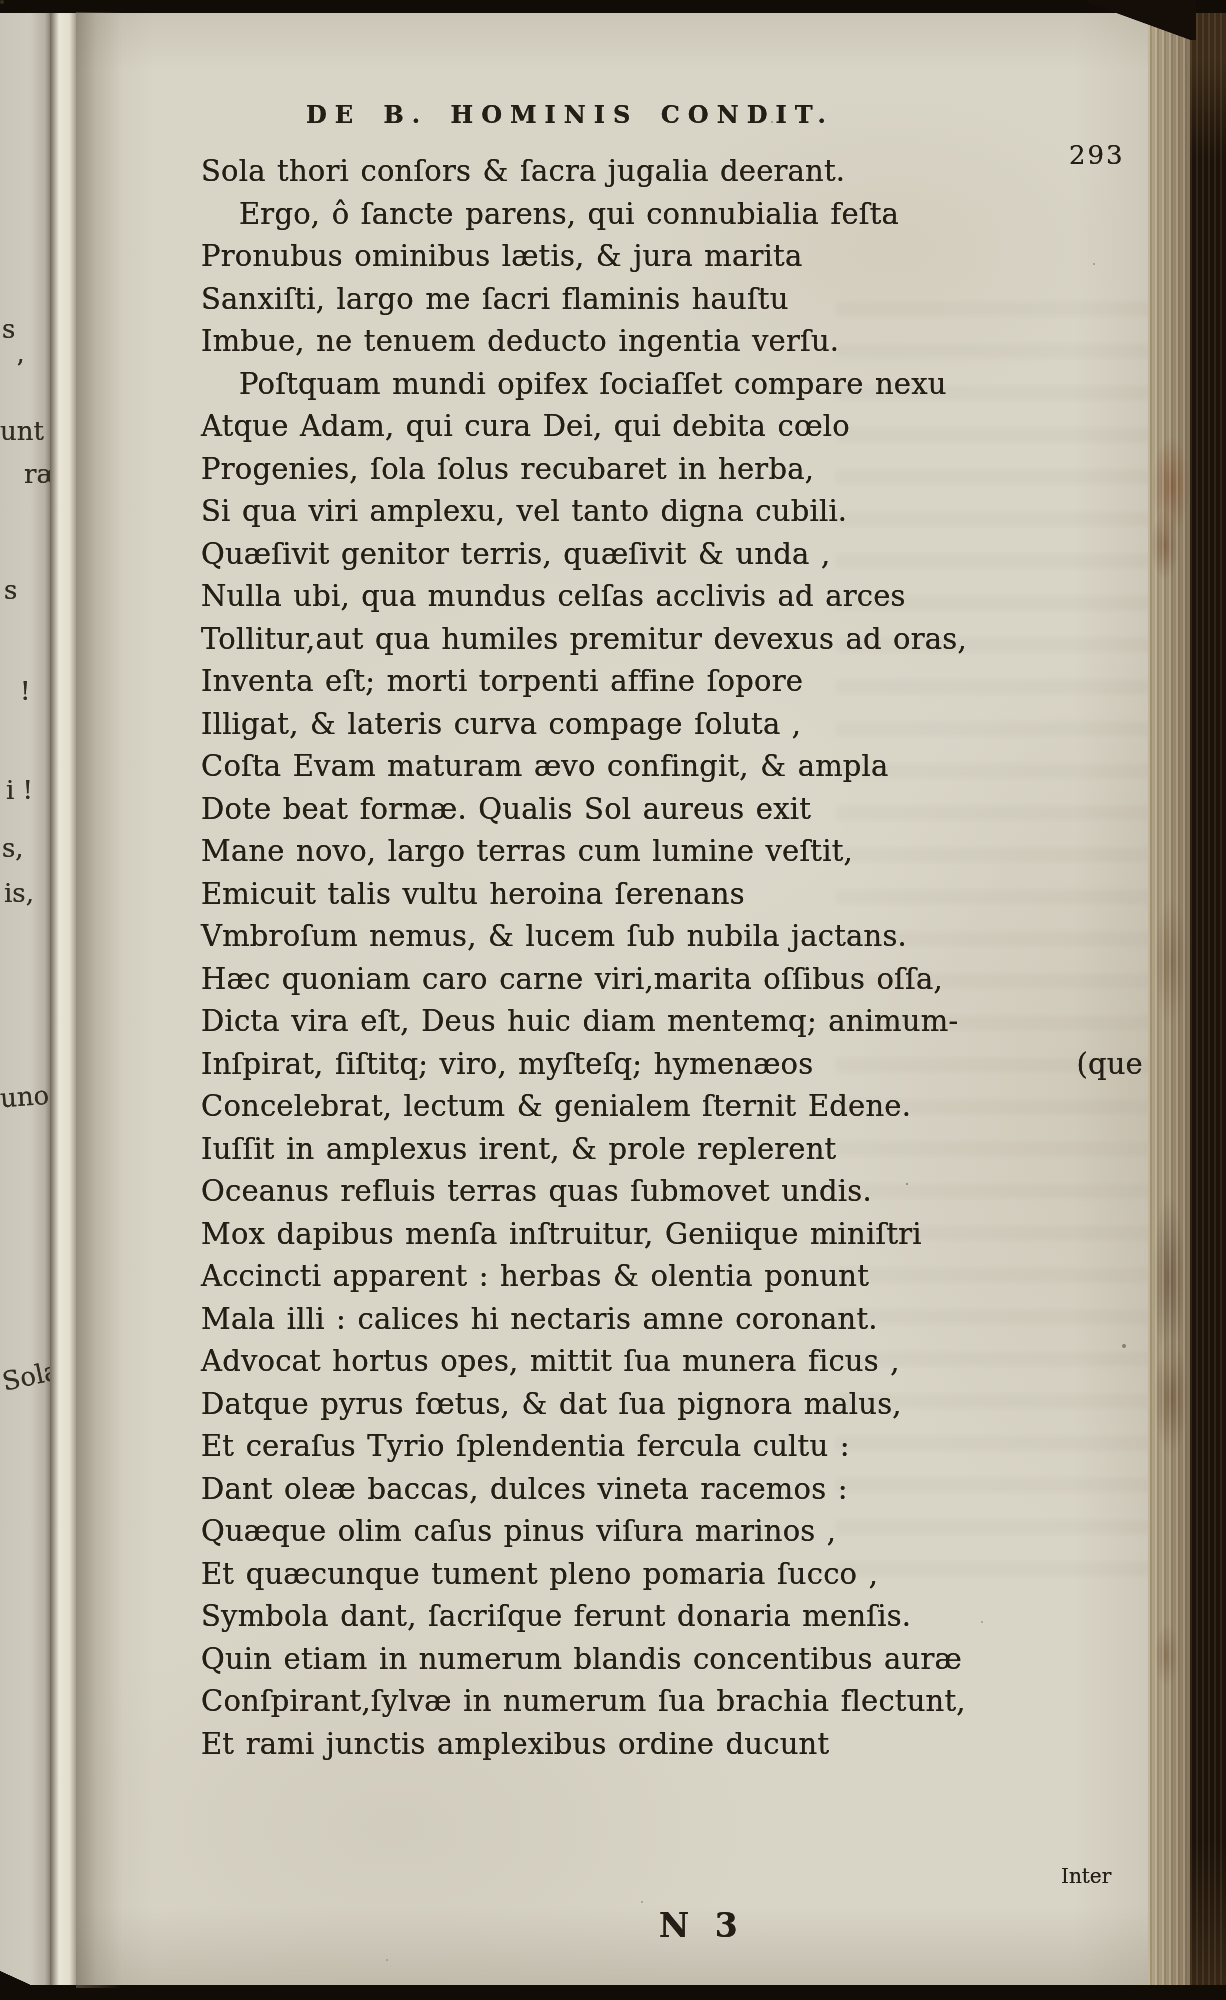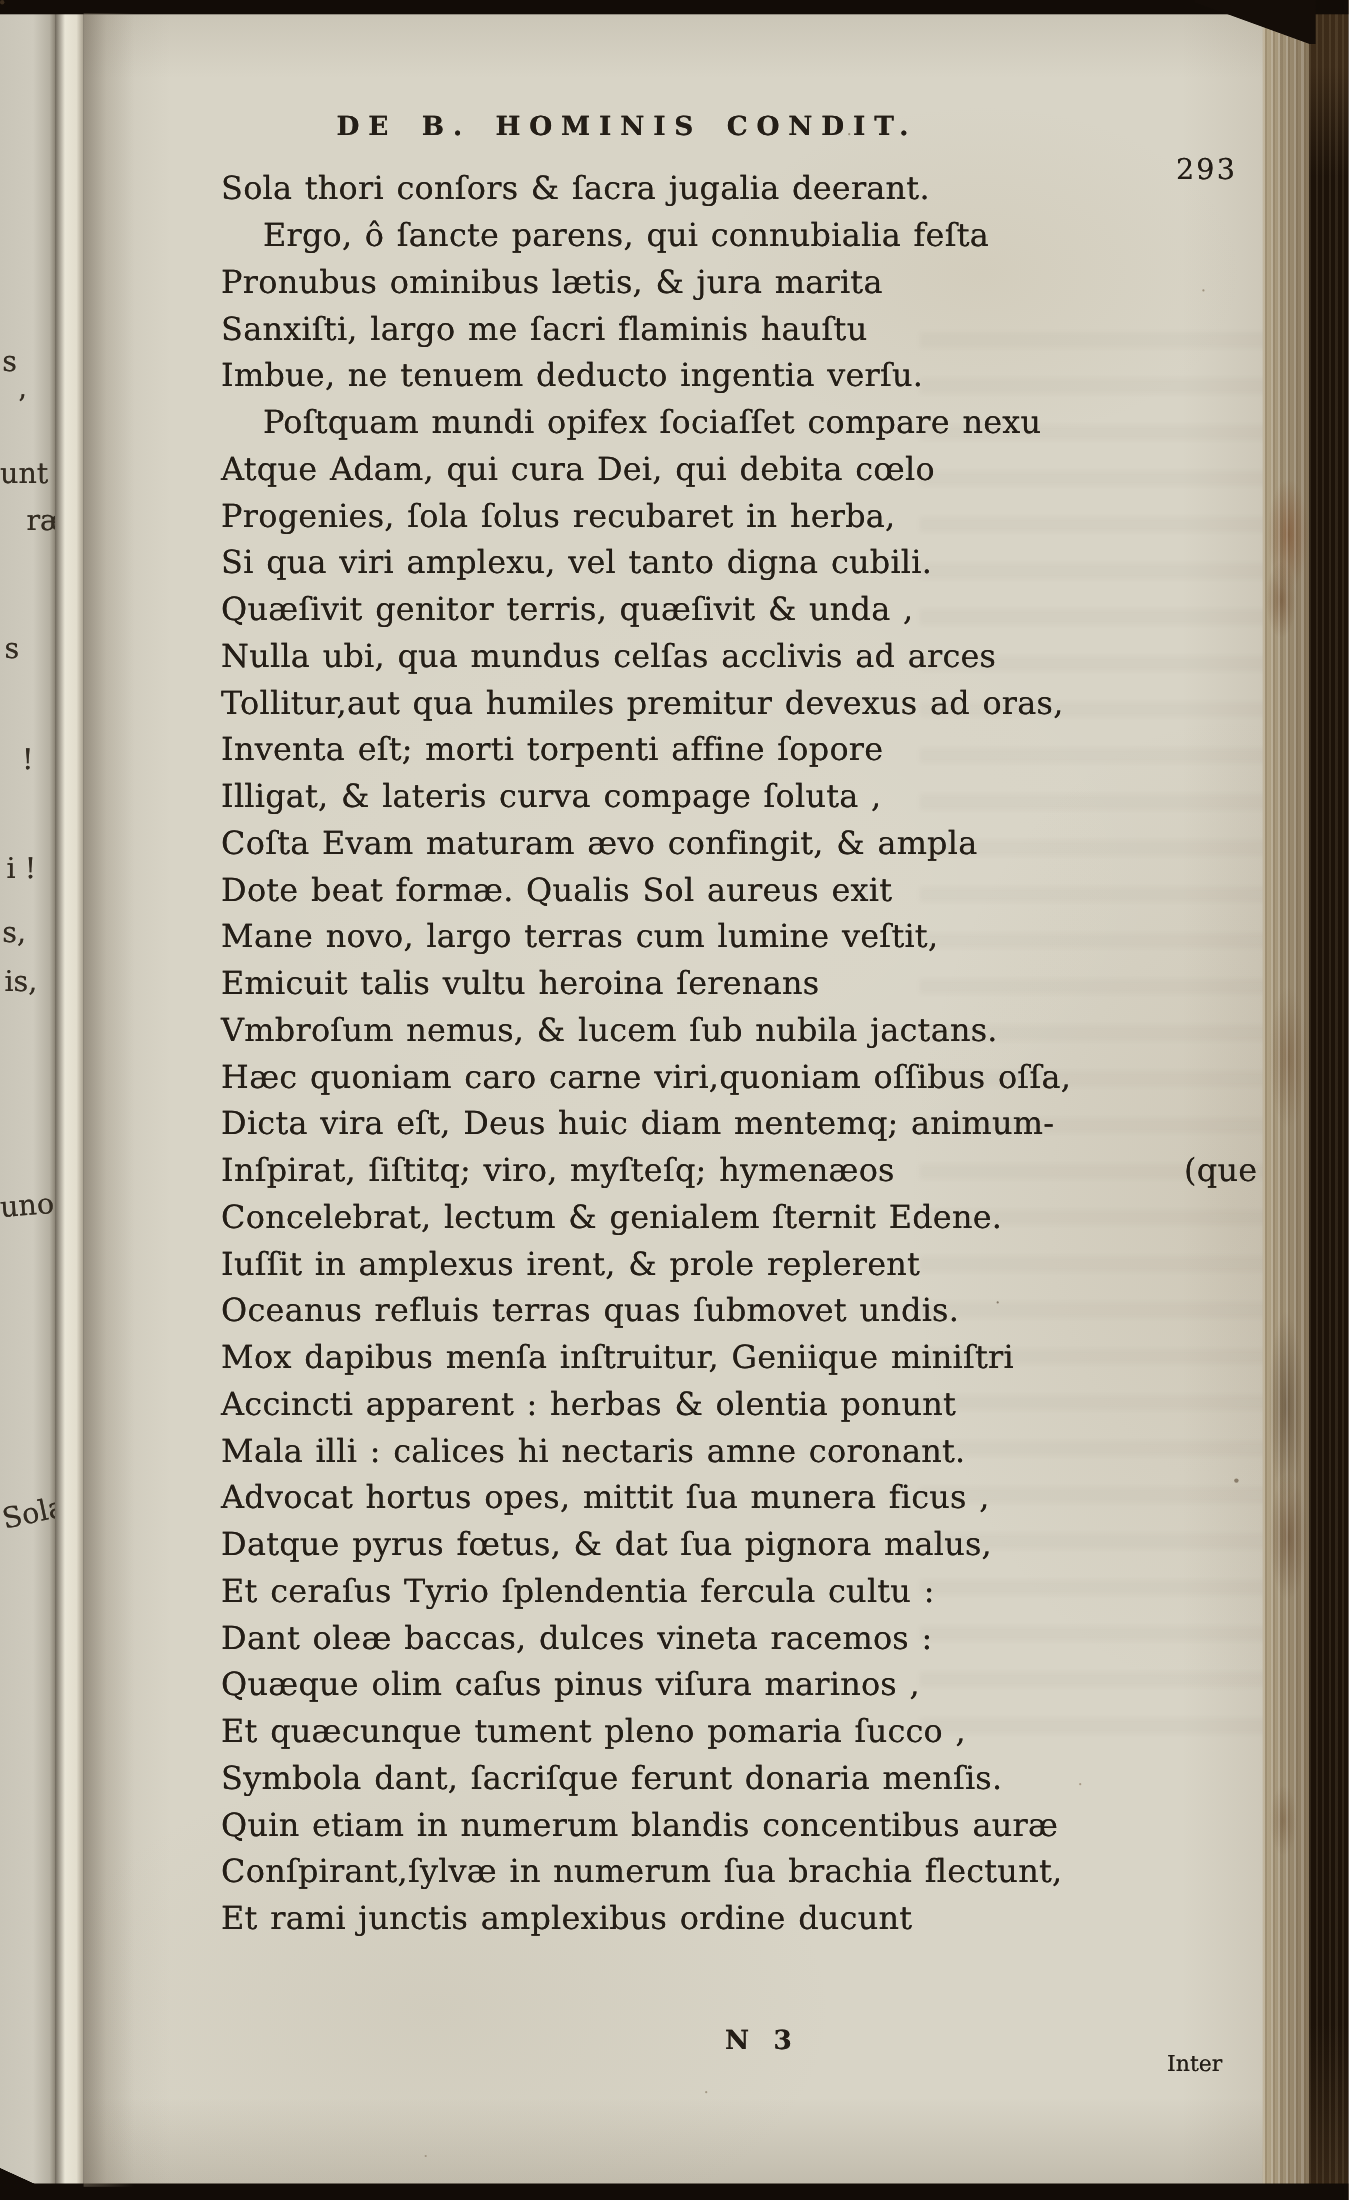--- a/index.html
+++ b/index.html
@@ -42,21 +42,21 @@
   .header-title{position:absolute;left:230px;top:88px;font-size:24px;font-weight:bold;
     letter-spacing:8px;word-spacing:6px;white-space:nowrap;}
   .page-number{position:absolute;left:993px;top:92px;font-size:26px;letter-spacing:2px;margin-top:36px;}
 
   .lines{position:absolute;left:125px;top:138px;width:942px;}
   .line{position:relative;height:42.5px;line-height:42.5px;font-size:29px;
     white-space:nowrap;letter-spacing:.2px;word-spacing:2px;}
   .line.indent{padding-left:38px;}
   .overflow{position:absolute;right:0;top:0;}
 
-  .signature{position:absolute;left:583px;top:1828px;font-size:24px;letter-spacing:7px;font-weight:bold;}
+  .signature{position:absolute;left:583px;top:1894px;font-size:33px;letter-spacing:7px;font-weight:bold;}
   .catchword{position:absolute;left:985px;top:1852px;font-size:20px;}
 
   
   .fore-edge{position:absolute;left:1148px;top:10px;width:42px;height:1982px;
     background-color:#b4a689;
     background-image:
       repeating-linear-gradient(90deg, rgba(255,255,255,.18) 0 2px, rgba(90,70,45,.20) 2px 4px, rgba(255,255,255,0) 4px 7px),
       radial-gradient(ellipse 26px 70px at 55% 24%, rgba(122,74,40,.55), transparent 72%),
       radial-gradient(ellipse 20px 50px at 40% 27%, rgba(100,60,30,.45), transparent 70%),
       radial-gradient(ellipse 24px 90px at 55% 48%, rgba(110,80,50,.40), transparent 72%),
@@ -135,21 +135,21 @@
         <div class="line">Quæſivit genitor terris, quæſivit &amp; unda ,</div>
         <div class="line">Nulla ubi, qua mundus celſas acclivis ad arces</div>
         <div class="line">Tollitur,aut qua humiles premitur devexus ad oras,</div>
         <div class="line">Inventa eſt; morti torpenti affine ſopore</div>
         <div class="line">Illigat, &amp; lateris curva compage ſoluta ,</div>
         <div class="line">Coſta Evam maturam ævo confingit, &amp; ampla</div>
         <div class="line">Dote beat formæ. Qualis Sol aureus exit</div>
         <div class="line">Mane novo, largo terras cum lumine veſtit,</div>
         <div class="line">Emicuit talis vultu heroina ſerenans</div>
         <div class="line">Vmbroſum nemus, &amp; lucem ſub nubila jactans.</div>
-        <div class="line">Hæc quoniam caro carne viri,quoniam oſſibus oſſa,</div>
+        <div class="line">Hæc quoniam caro carne viri,marita oſſibus oſſa,</div>
         <div class="line">Dicta vira eſt, Deus huic diam mentemq; animum-</div>
         <div class="line">Inſpirat, ſiſtitq; viro, myſteſq; hymenæos<span class="overflow">(que</span></div>
         <div class="line">Concelebrat, lectum &amp; genialem ſternit Edene.</div>
         <div class="line">Iuſſit in amplexus irent, &amp; prole replerent</div>
         <div class="line">Oceanus refluis terras quas ſubmovet undis.</div>
         <div class="line">Mox dapibus menſa inſtruitur, Geniique miniſtri</div>
         <div class="line">Accincti apparent : herbas &amp; olentia ponunt</div>
         <div class="line">Mala illi : calices hi nectaris amne coronant.</div>
         <div class="line">Advocat hortus opes, mittit ſua munera ficus ,</div>
         <div class="line">Datque pyrus fœtus, &amp; dat ſua pignora malus,</div>

